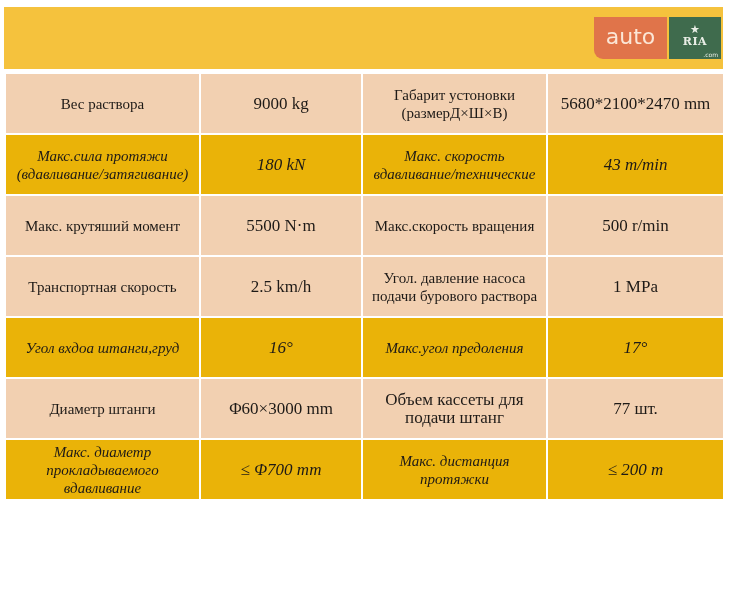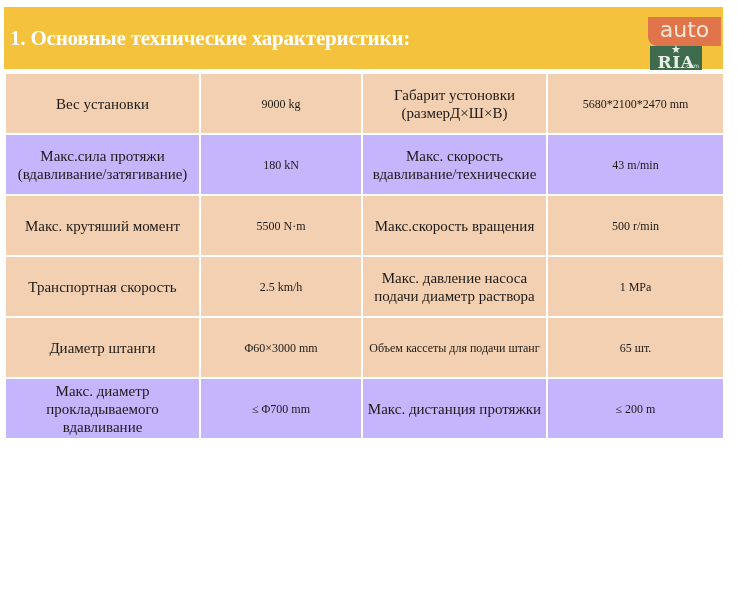--- a/index.html
+++ b/index.html
@@ -7,102 +7,107 @@
            font-family: "Liberation Serif", "DejaVu Serif", serif; }
     .banner {
       position: absolute; left: 4px; top: 7px; width: 719px; height: 62px;
       background: #f5c23d;
     }
     .banner-title {
       position: absolute; left: 6px; top: 19px;
       font-size: 21px; font-weight: bold; color: #ffffff;
       letter-spacing: -0.2px; white-space: nowrap;
     }
-    .logo { position: absolute; right: 2px; top: 10px; height: 50px; display: flex; flex-direction: column; }
+    .logo { position: absolute; right: 2px; top: 10px; height: 50px; display: flex; }
     .logo-auto {
       width: 73px; height: 42px; background: #e0744a; color: #fbe6d6;
       font-family: "DejaVu Sans", sans-serif; font-size: 22px;
       display: flex; align-items: center; justify-content: center;
       border-bottom-left-radius: 9px; box-sizing: border-box; padding-bottom: 4px;
     }
     .logo-ria {
       width: 52px; height: 42px; background: #3f6b4d; color: #e9eee6;
       margin-left: 2px; position: relative;
       display: flex; flex-direction: column; align-items: center; justify-content: center;
     }
     .logo-ria-star { font-size: 11px; line-height: 10px; margin-top: -2px; }
-    .logo-ria-text { font-family: "DejaVu Serif", serif; font-weight: bold; font-size: 17px; line-height: 16px; letter-spacing: 0.5px; }
+    .logo-ria-text { font-family: "DejaVu Serif", serif; font-weight: bold; font-size: 11px; line-height: 16px; letter-spacing: 0.5px; }
     .logo-ria-com { position: absolute; right: 3px; bottom: 1px; font-size: 6px; font-family: "DejaVu Sans", sans-serif; }
 
     .spec-table {
       position: absolute; left: 4px; top: 72px; width: 719px;
       border-collapse: collapse; table-layout: fixed;
     }
     .spec-table td {
       border: 2px solid #ffffff; text-align: center; vertical-align: middle;
       color: #1e1a17; padding: 0 4px; line-height: 18px; height: 61px;
       box-sizing: border-box;
     }
     .spec-table tr.dark td { background: #f2d0b1; }
-    .spec-table tr.light td { background: #c4b5fd; }
+    .spec-table tr.light td { background: #eab308; font-style: italic; }
     .label { font-size: 15px; }
-    .value { font-size: 12px; }
+    .value { font-size: 17px; }
   </style>
 </head>
 <body>
 
 <div class="banner">
-  <div class="banner-title">1. Основные технические характеристики:</div>
   <div class="logo">
     <div class="logo-auto">auto</div>
     <div class="logo-ria">
       <span class="logo-ria-star">★</span>
       <span class="logo-ria-text">RIA</span>
       <span class="logo-ria-com">.com</span>
     </div>
   </div>
 </div>
 
 <table class="spec-table">
   <colgroup>
     <col style="width:195px">
       <col style="width:162px">
       <col style="width:185px">
       <col style="width:177px">
   </colgroup>
   <tbody>
     <tr class="dark">
-      <td class="label">Вес установки</td>
+      <td class="label">Вес раствора</td>
       <td class="value">9000 kg</td>
       <td class="label">Габарит устоновки (размерД×Ш×В)</td>
       <td class="value">5680*2100*2470 mm</td>
     </tr>
     <tr class="light">
       <td class="label">Макс.сила протяжи (вдавливание/затягивание)</td>
       <td class="value">180 kN</td>
       <td class="label">Макс. скорость вдавливание/технические</td>
       <td class="value">43 m/min</td>
     </tr>
     <tr class="dark">
       <td class="label">Макс. крутяший момент</td>
       <td class="value">5500 N·m</td>
       <td class="label">Макс.скорость вращения</td>
       <td class="value">500 r/min</td>
     </tr>
     <tr class="dark">
       <td class="label">Транспортная скорость</td>
       <td class="value">2.5 km/h</td>
-      <td class="label">Макс. давление насоса подачи диаметр раствора</td>
+      <td class="label">Угол. давление насоса подачи бурового раствора</td>
       <td class="value">1 MPa</td>
+    </tr>
+    <tr class="light">
+      <td class="label">Угол вхдоа штанги,груд</td>
+      <td class="value">16°</td>
+      <td class="label">Макс.угол предоления</td>
+      <td class="value">17°</td>
     </tr>
     <tr class="dark">
       <td class="label">Диаметр штанги</td>
       <td class="value">Φ60×3000 mm</td>
       <td class="label value">Объем кассеты для подачи штанг</td>
-      <td class="value">65 шт.</td>
+      <td class="value">77 шт.</td>
     </tr>
     <tr class="light">
       <td class="label">Макс. диаметр прокладываемого вдавливание</td>
       <td class="value">≤ Φ700 mm</td>
       <td class="label">Макс. дистанция протяжки</td>
       <td class="value">≤ 200 m</td>
     </tr>
   </tbody>
 </table>
 

